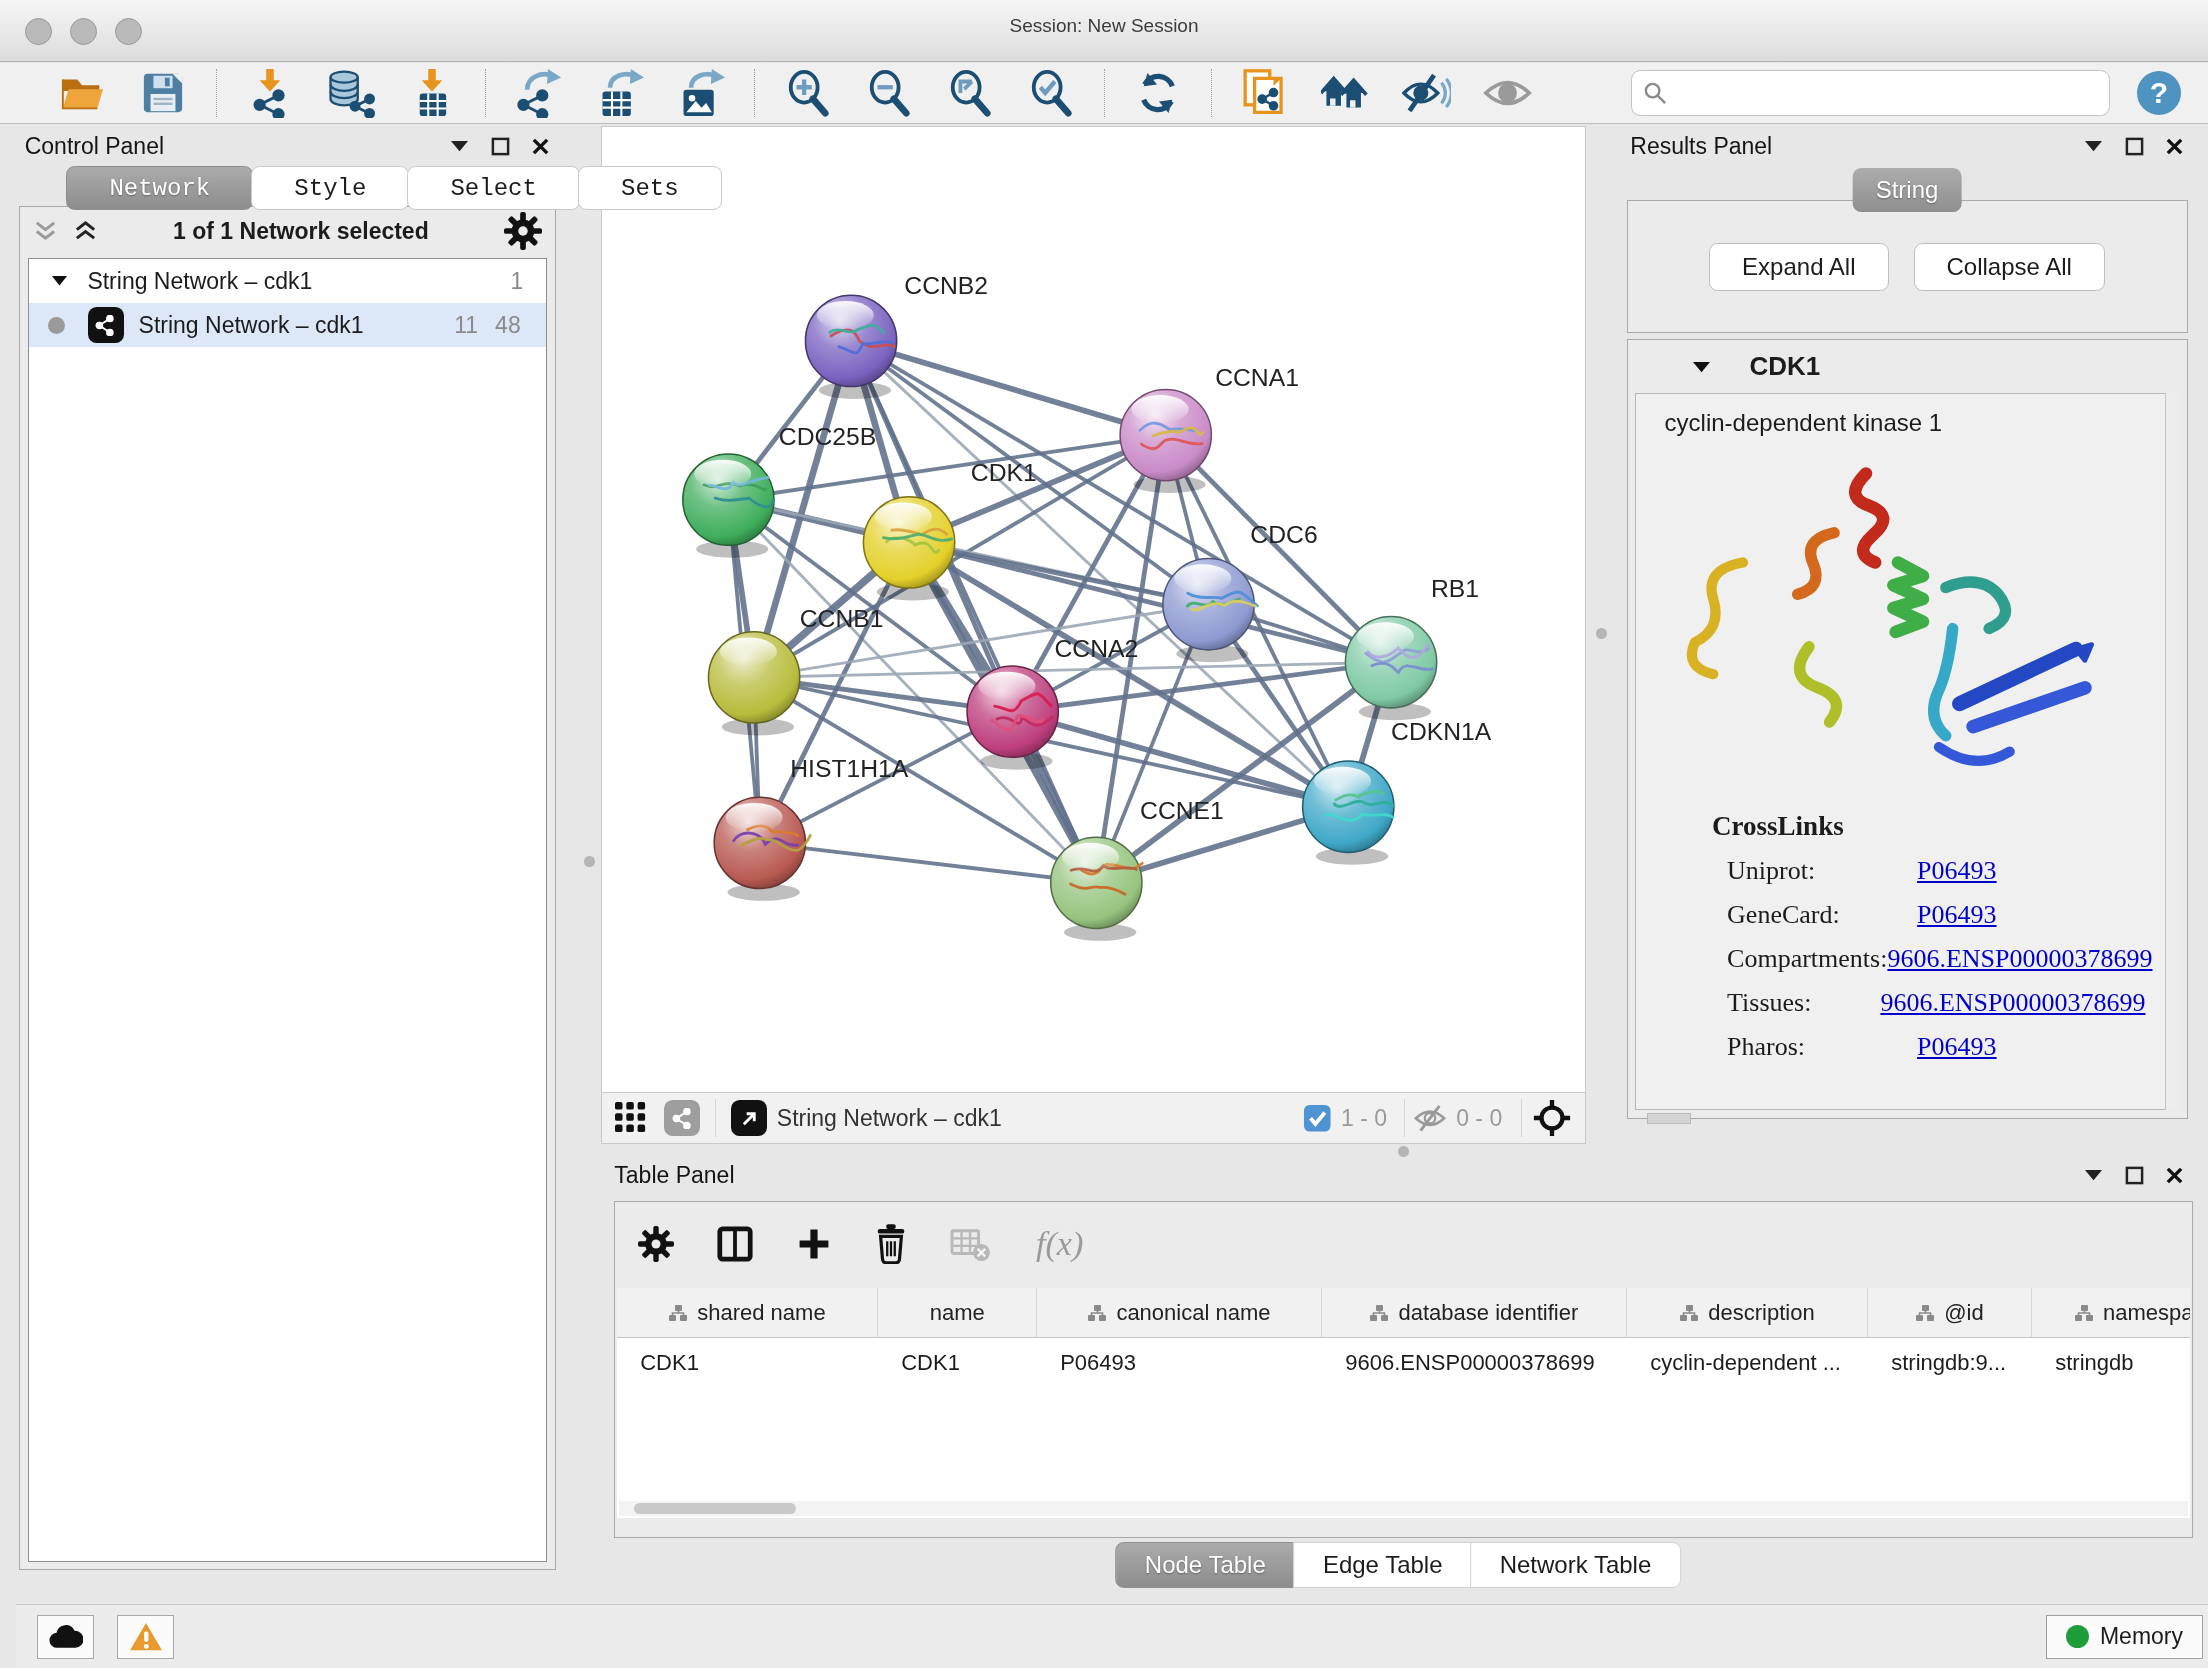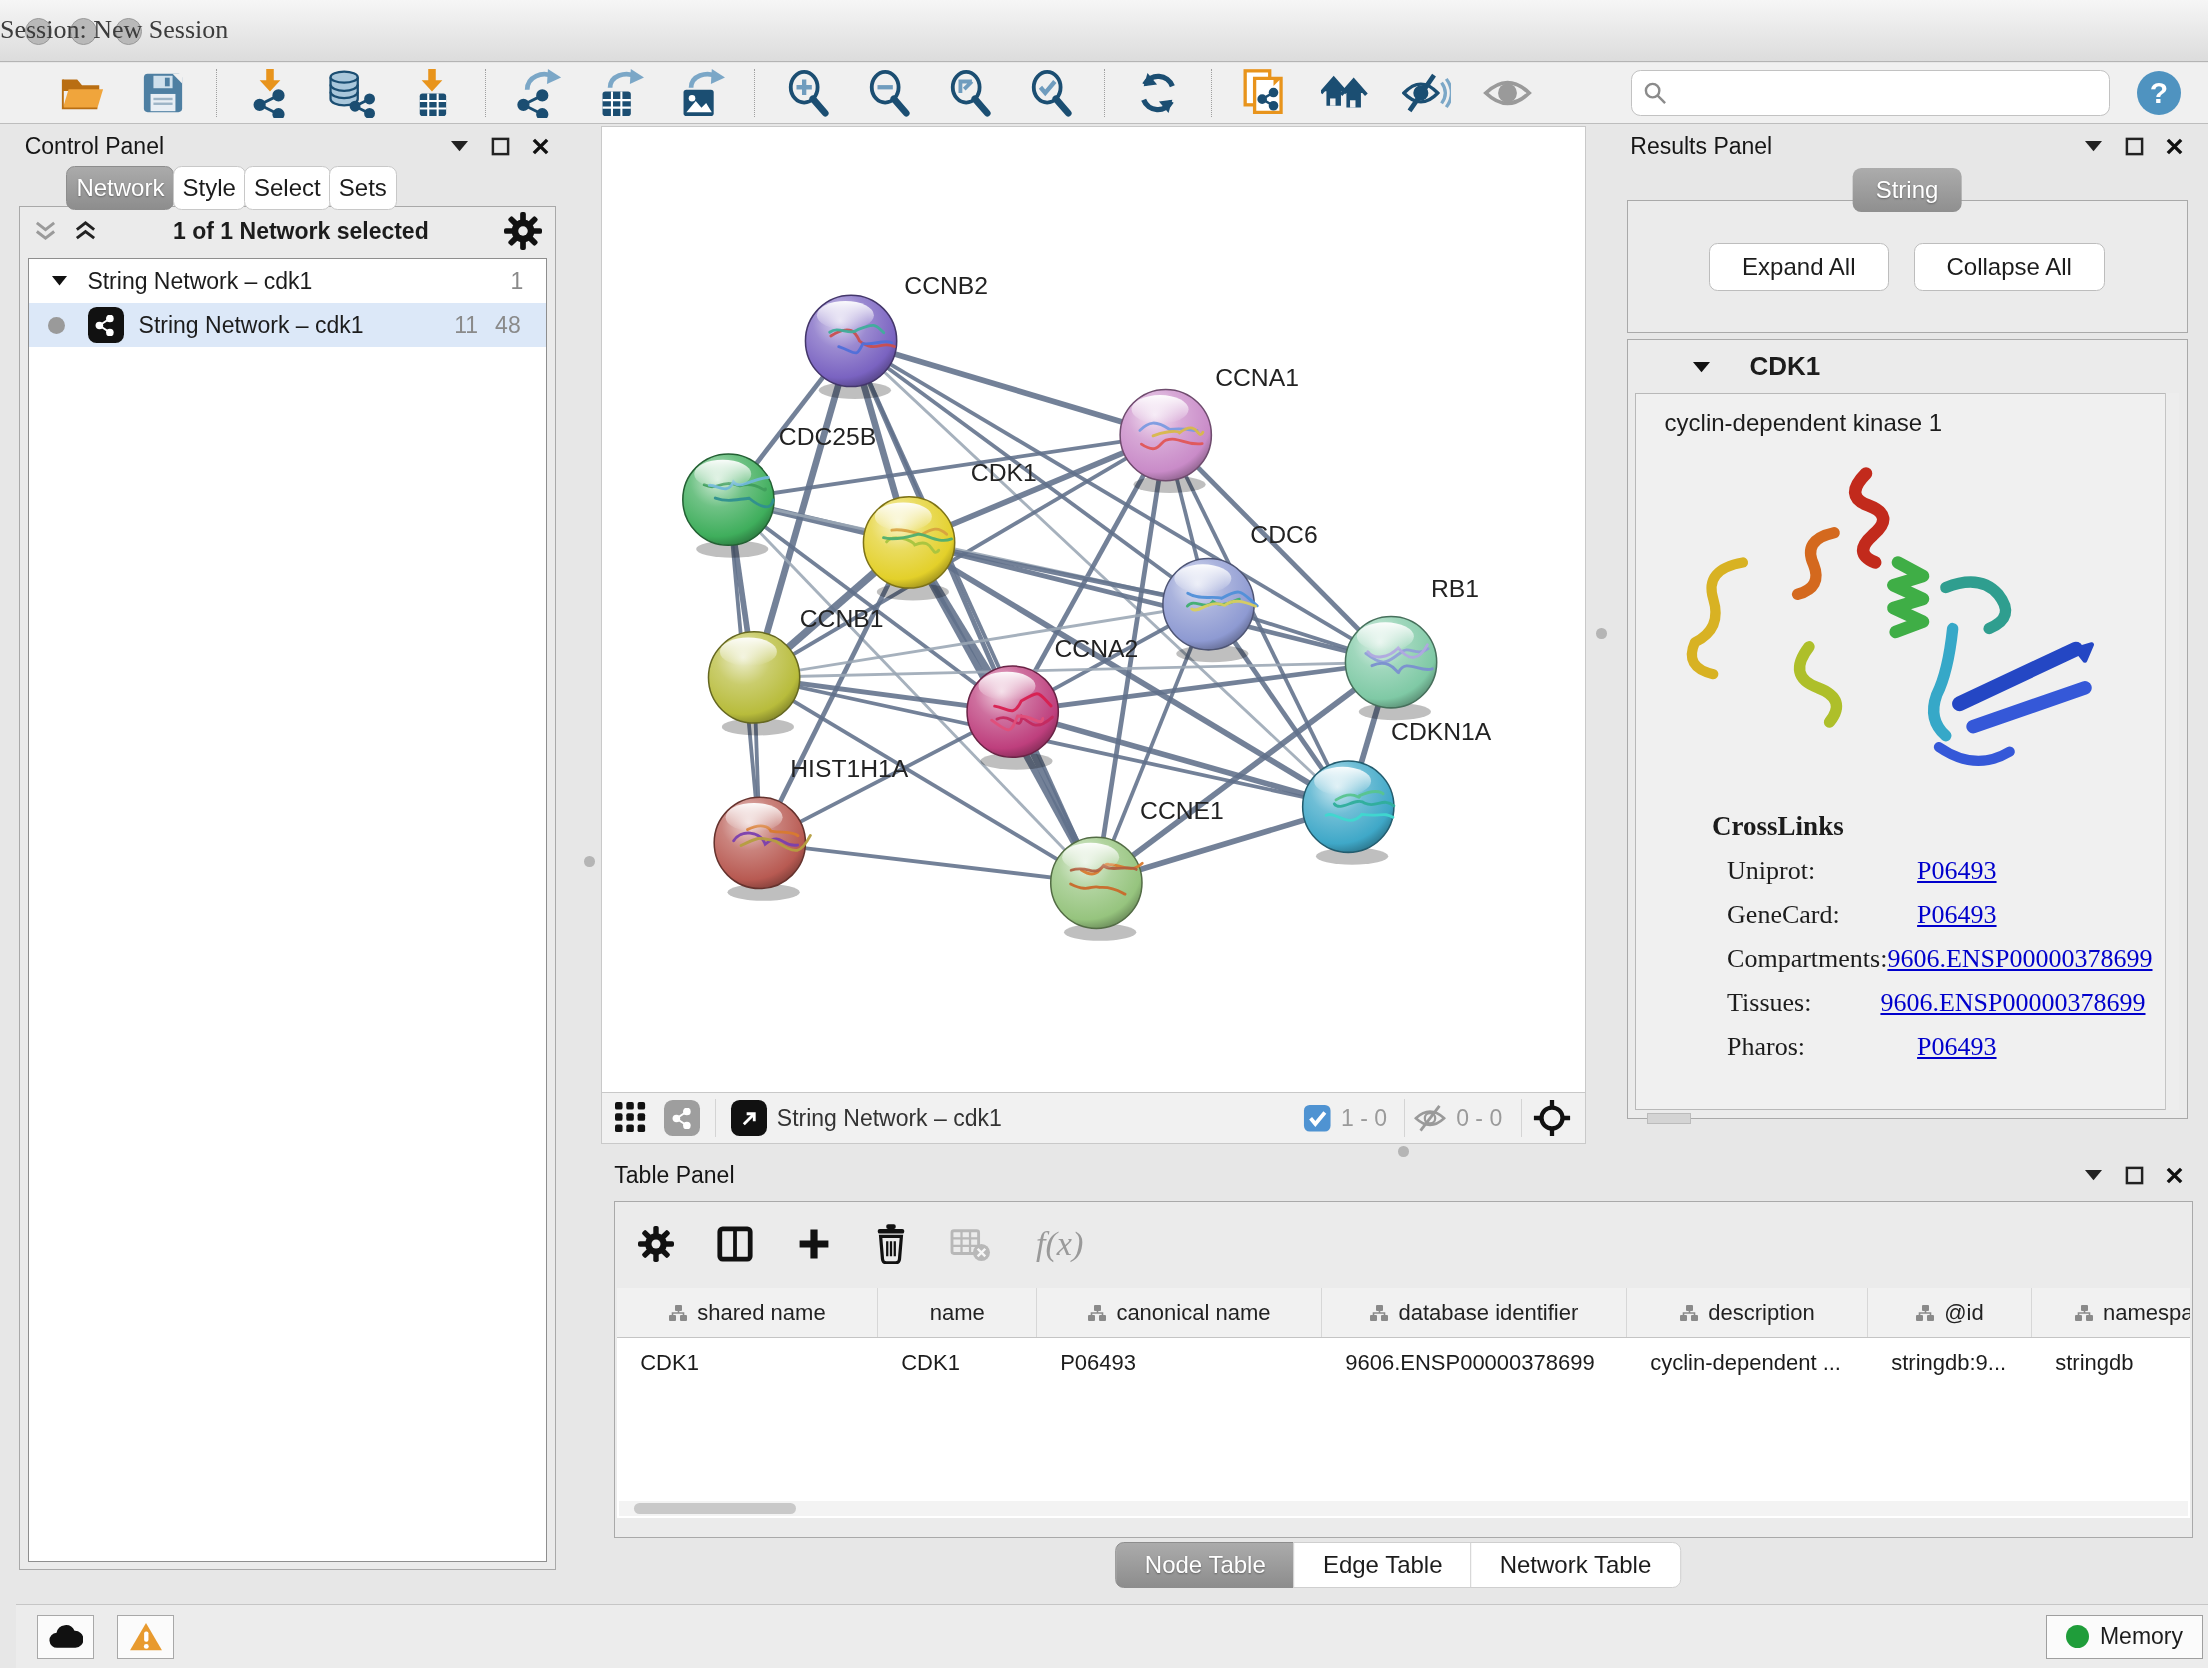--- a/index.html
+++ b/index.html
@@ -3,22 +3,22 @@
 <meta charset="utf-8">
 <style>
   html,body{margin:0;padding:0;}
   body{width:2208px;height:1668px;position:relative;background:#e7e7e7;
        font-family:"Liberation Sans",sans-serif;color:#1c1c1c;overflow:hidden;}
   .window{position:absolute;inset:0;}
 
   
   .titlebar{position:absolute;left:0;top:0;width:100%;height:61px;
     background:linear-gradient(#f6f6f6,#dcdcdc);border-bottom:1.9px solid #b4b4b4;}
-  .titlebar .title{position:absolute;left:0;right:0;top:15px;text-align:left;
-    font-size:26px;color:#3c3c3c;font-family:Liberation Serif, serif;}
+  .titlebar .title{position:absolute;left:0;right:0;top:15px;text-align:center;
+    font-size:19px;color:#3c3c3c;}
   .lights{position:absolute;left:25px;top:18px;display:flex;gap:18px;}
   .light{width:25px;height:25px;border-radius:50%;background:#b9b9b9;border:1px solid #999;}
 
   
   .toolbar{position:absolute;left:0;top:63px;width:100%;height:61px;background:#f0f0f0;
     border-bottom:1.9px solid #bdbdbd;display:flex;align-items:center;padding-left:28.5px;box-sizing:border-box;}
   .tb-group{display:flex;align-items:center;gap:32px;padding:0 28.5px;}
   .tb-sep{height:48px;border-left:1.9px dotted #9f9f9f;}
   .tb-icon{width:49px;height:49px;display:flex;align-items:center;justify-content:center;cursor:default;}
   .tb-spacer{flex:1;}
@@ -31,22 +31,22 @@
 
   
   .panel-header{height:40px;display:flex;align-items:center;padding:0 13.3px;}
   .panel-header .ph-title{font-size:23px;color:#151515;}
   .ph-icons{margin-left:auto;display:flex;align-items:center;gap:21px;}
   .box{border:1.9px solid #a9a9a9;background:#ebebeb;}
 
   
   .control-panel{position:absolute;left:11.4px;top:126px;width:552px;height:1452px;}
   .cp-tabs{position:absolute;left:55px;top:40px;display:flex;z-index:3;}
-  .tab{height:42px;padding:0 9px;display:flex;align-items:center;font-size:24px;background:#fff;
-    border:1.9px solid #c8c8c8;border-radius:8.6px;margin-right:-1.9px;}
+  .tab{height:42px;padding:0 42px;display:flex;align-items:center;font-size:24px;background:#fff;
+    border:1.9px solid #c8c8c8;border-radius:8.6px;margin-right:-1.9px;font-family:Liberation Mono, monospace;}
   .tab.active{background:linear-gradient(#ababab,#8d8d8d);color:#fff;border-color:#8d8d8d;
     text-shadow:0 1px 1.9px rgba(0,0,0,.35);}
   .cp-box{position:absolute;left:7.6px;top:80px;right:7.6px;bottom:7.6px;}
   .cp-selector{height:48px;display:flex;align-items:center;padding:0 13.3px;font-size:23px;}
   .cp-selector .sum{flex:1;text-align:center;font-weight:bold;}
   .cp-list{position:absolute;left:7.6px;top:51px;right:7.6px;bottom:7.6px;background:#fff;border:1.9px solid #8e8e8e;}
   .tree-row{height:44px;display:flex;align-items:center;font-size:23px;padding:0 9.5px;}
   .tree-row.selected{background:#dce8f8;}
   .tree-row .num{color:#8a8a8a;margin-left:17px;}
   .share-badge{width:36px;height:36px;border-radius:8.6px;background:#111;display:flex;align-items:center;justify-content:center;}

